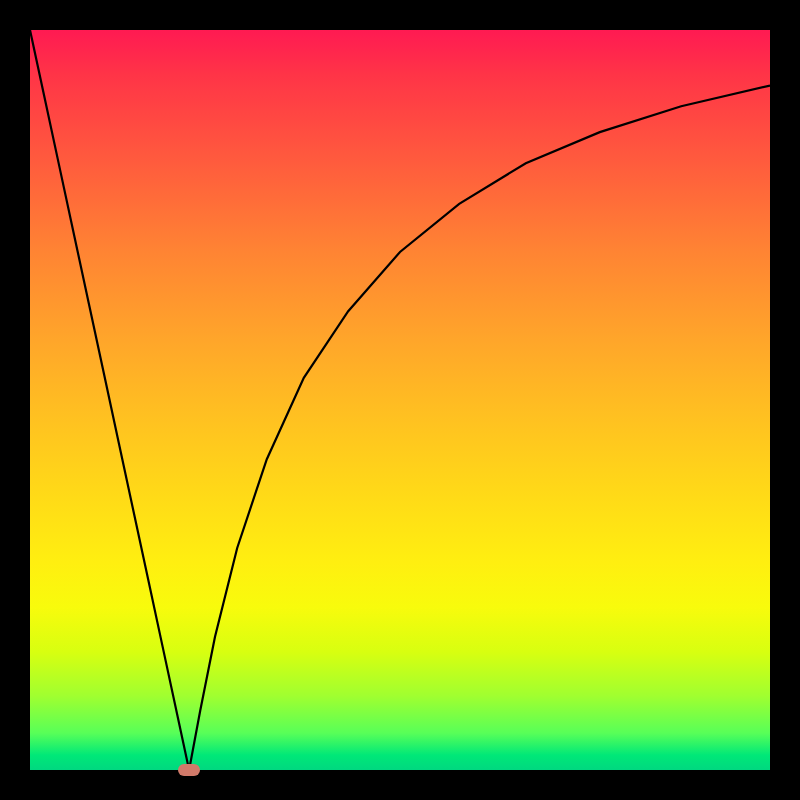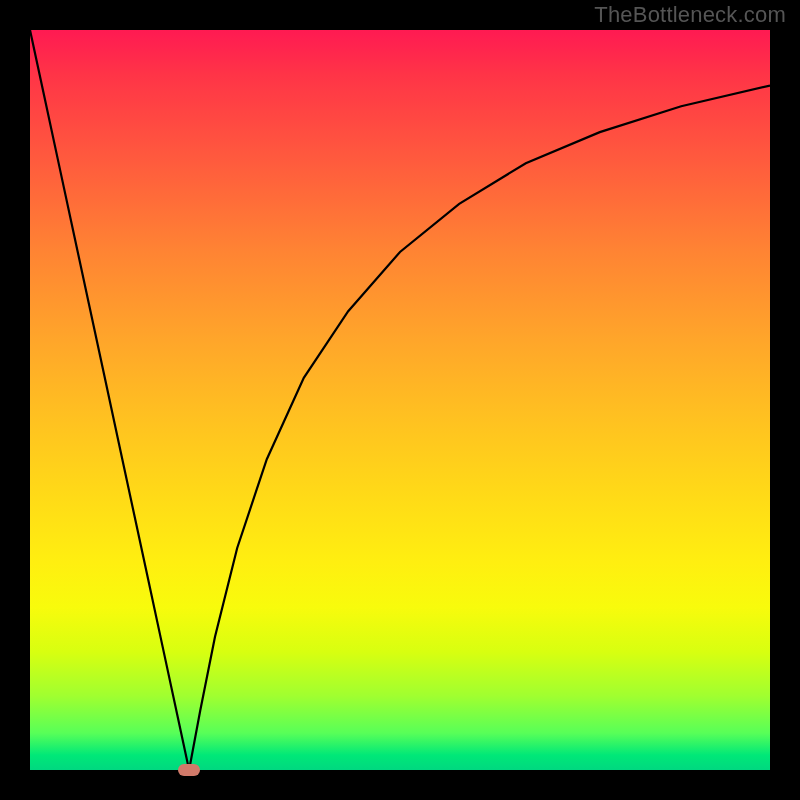--- a/index.html
+++ b/index.html
@@ -73,21 +73,20 @@
     width: 100%;
     height: 100%;
     z-index: 2;
   }
 </style>
 </head>
 <body>
 
 <div class="frame">
 
-  <div class="watermark">TheBottleneck.com</div>
 
   <div class="plot-area">
     <div class="gradient"></div>
 
     <svg class="curve" viewBox="0 0 740 740" preserveAspectRatio="none">
       <path id="curve-path" d="M 0.00 0.00 L 14.80 68.82 L 29.60 137.64 L 44.40 206.46 L 59.20 275.28 L 74.00 344.10 L 88.80 412.92 L 103.60 481.74 L 118.40 550.56 L 133.20 619.38 L 148.00 688.20 L 159.10 740.00 L 159.10 740.00 L 170.20 680.80 L 185.00 606.80 L 207.20 518.00 L 236.80 429.20 L 273.80 347.80 L 318.20 281.20 L 370.00 222.00 L 429.20 173.90 L 495.80 133.20 L 569.80 102.12 L 651.20 76.22 L 740.00 55.50" fill="none" stroke="#000" stroke-width="2.2"></path>
     </svg>
 
     <div id="marker" class="marker" style="left: 159.1px; top: 740px;"></div>
   </div>

